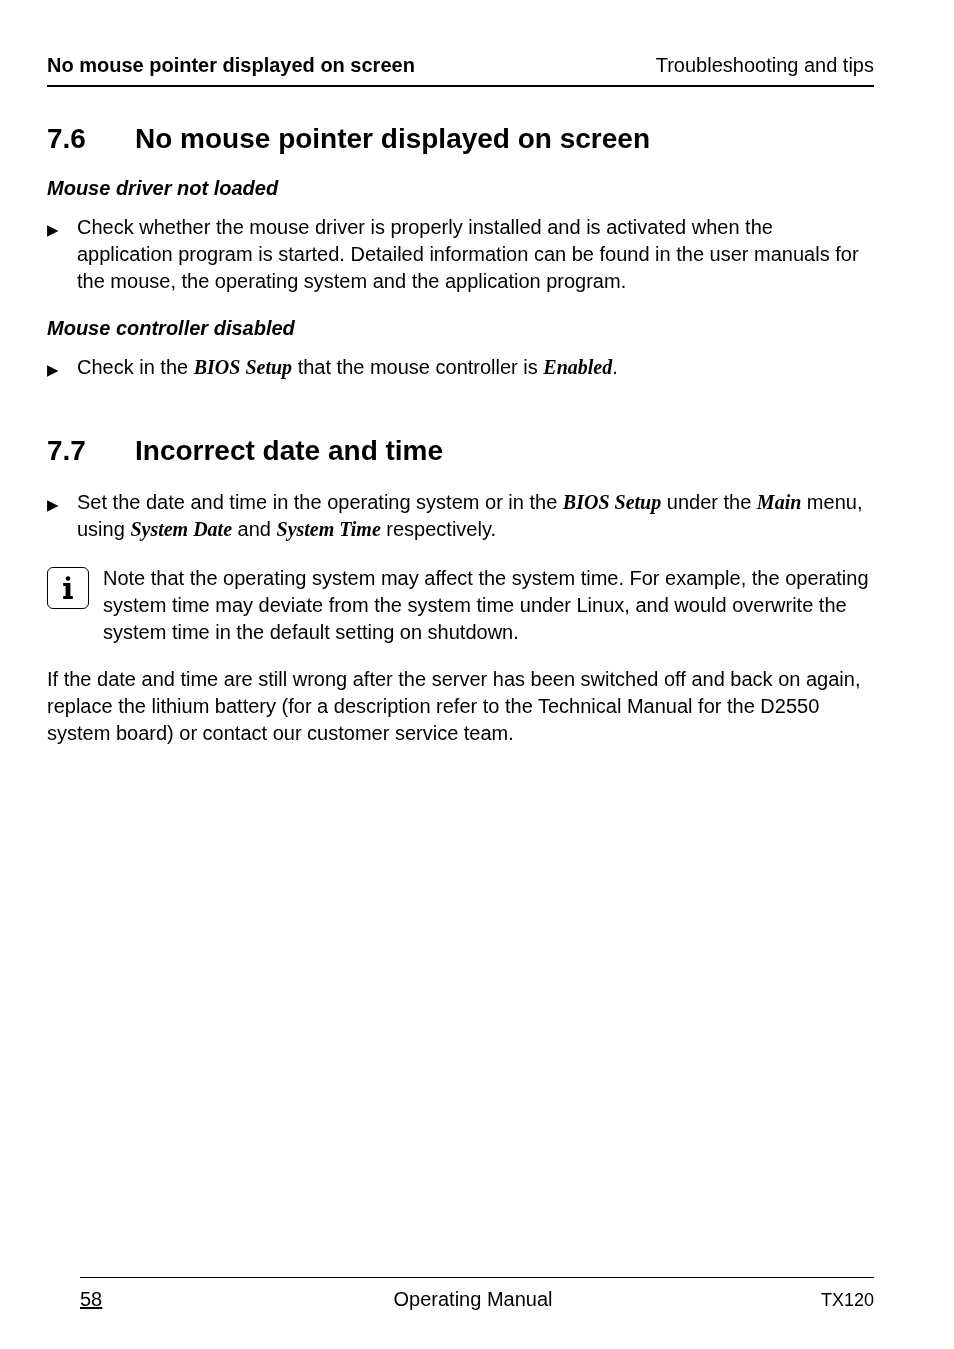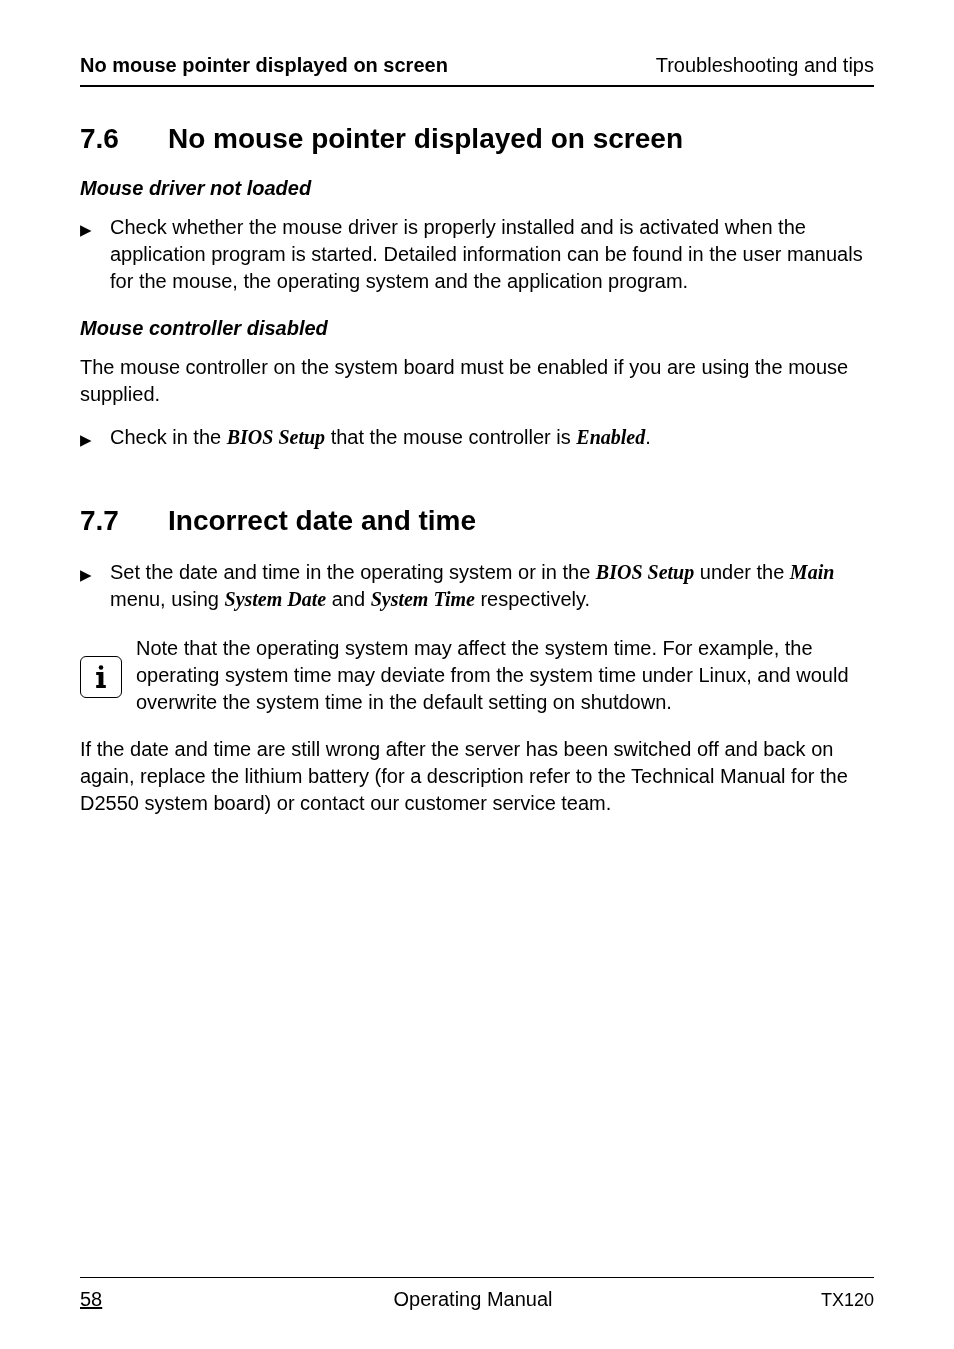--- a/index.html
+++ b/index.html
@@ -9,21 +9,21 @@
   }
   body {
     font-family: Arial, Helvetica, sans-serif;
     background: #ffffff;
     color: #000000;
   }
   .page {
     width: 954px;
     height: 1349px;
     position: relative;
-    padding: 54px 80px 40px 80px;
+    padding: 54px 80px 40px 47px;
   }
   .header {
     display: flex;
     justify-content: space-between;
     align-items: baseline;
     font-size: 20px;
     border-bottom: 2px solid #000;
     padding-bottom: 8px;
     margin-bottom: 36px;
   }
@@ -75,21 +75,20 @@
     font-family: "Times New Roman", Times, serif;
     font-style: italic;
     font-weight: bold;
   }
   .sec-gap {
     height: 30px;
   }
   .info-block {
     display: flex;
     margin-bottom: 20px;
-    align-items: center;
   }
   .info-icon {
     width: 50px;
     flex-shrink: 0;
     padding-top: 2px;
   }
   .info-icon-box {
     width: 42px;
     height: 42px;
     border: 1.5px solid #000;
@@ -153,21 +152,20 @@
 
   <h3 class="subheading">Mouse driver not loaded</h3>
 
   <div class="bullet-block">
     <div class="bullet-mark">▶</div>
     <div class="bullet-text">Check whether the mouse driver is properly installed and is activated when the application program is started. Detailed information can be found in the user manuals for the mouse, the operating system and the application program.</div>
   </div>
 
   <h3 class="subheading">Mouse controller disabled</h3>
 
-  <p class="para">The mouse controller on the system board must be enabled if you are using the mouse supplied.</p>
 
   <div class="bullet-block">
     <div class="bullet-mark">▶</div>
     <div class="bullet-text">
       <span>Check in the </span><span class="italic">BIOS Setup</span><span> that the mouse controller is </span><span class="italic">Enabled</span><span>.</span>
     </div>
   </div>
 
   <div class="sec-gap"></div>
 

